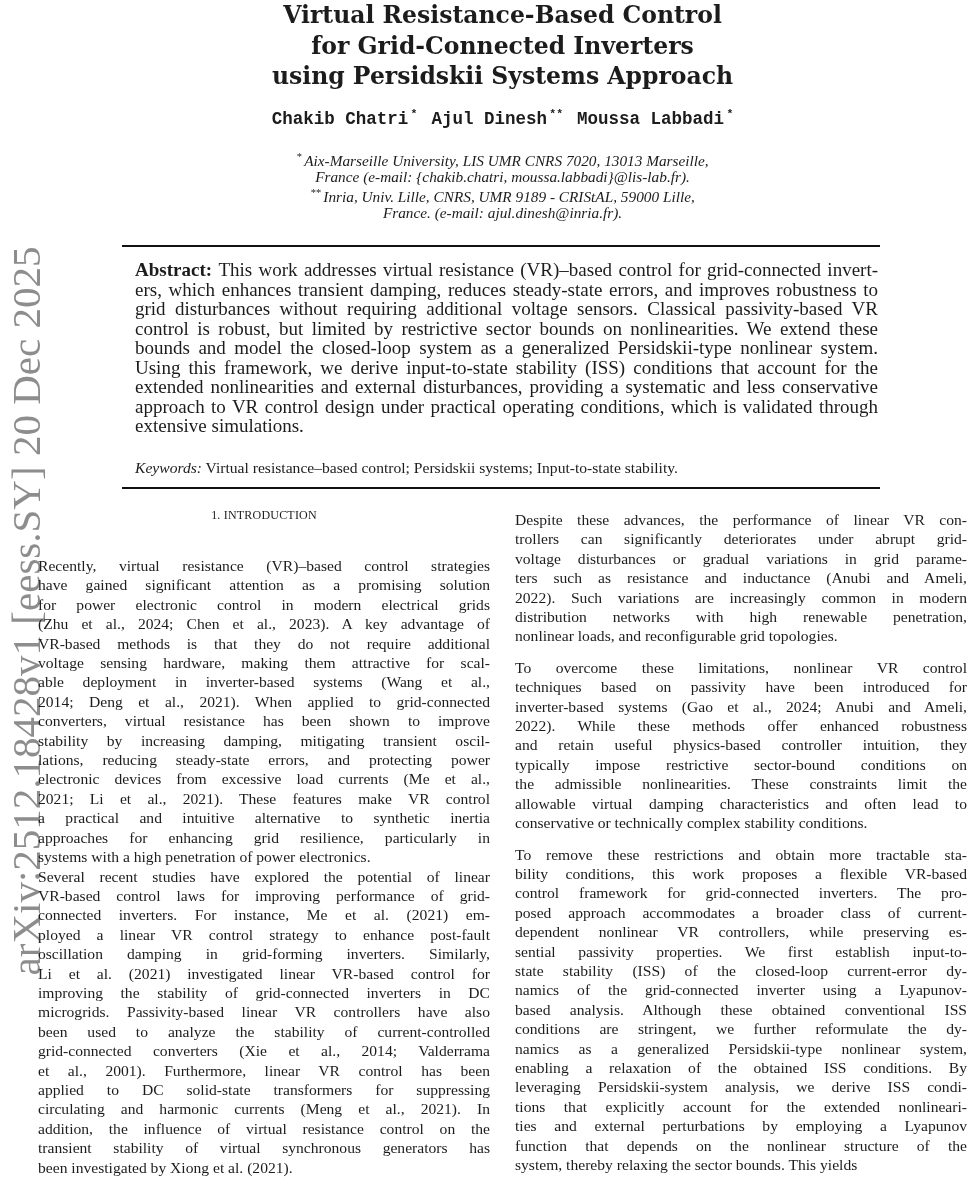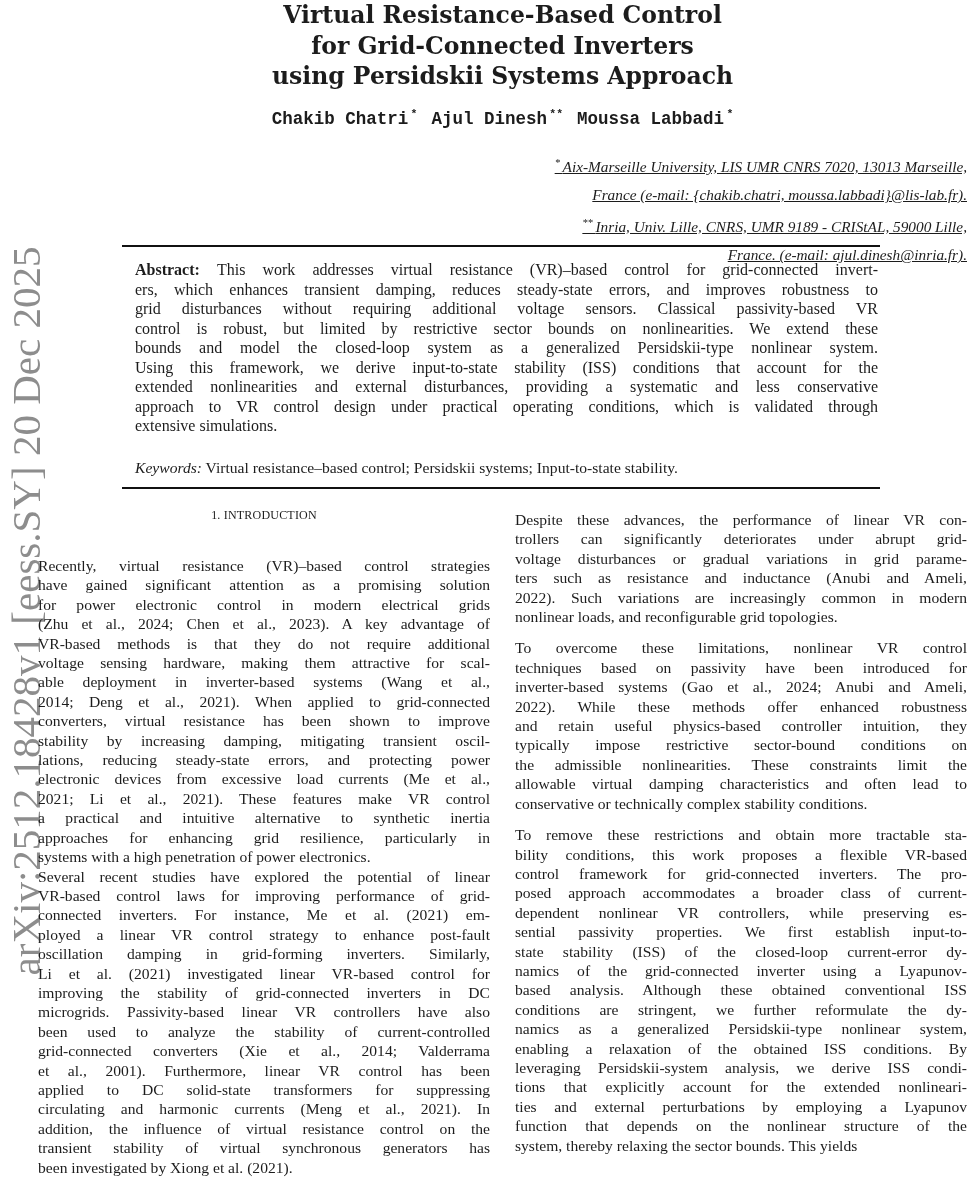--- a/index.html
+++ b/index.html
@@ -36,30 +36,30 @@
   }
   .authors{
     position:absolute;top:107px;left:0;width:100%;
     text-align:center;font-weight:bold;font-size:17.5px;
     font-family:Liberation Mono, monospace;
   }
   .authors .author{margin:0 7px;}
   .authors sup{font-size:11.5px;font-weight:bold;}
   .affils{
     position:absolute;top:149px;left:0;width:100%;
-    text-align:right;font-style:italic;
-    font-size:15.3px;line-height:28px;text-decoration:underline;
+    text-align:center;font-style:italic;
+    font-size:15.3px;line-height:16px;
   }
   .affil-line sup{font-size:10.5px;font-style:italic;}
   .rule{position:absolute;left:84px;width:758px;height:2px;background:var(--rule);}
   .rule-top{top:245px;}
   .rule-bottom{top:487px;}
   .abstract{
     position:absolute;top:260px;left:97px;width:743px;
-    font-size:16px;line-height:19.5px;
+    font-size:19px;line-height:19.5px;
   }
   .lead{font-weight:bold;}
   .keywords{
     position:absolute;top:459px;left:97px;width:743px;
     font-size:15.6px;
   }
   .kw-label{font-style:italic;}
   .col{position:absolute;width:452px;font-size:15.6px;line-height:19.4px;}
   .col-left{left:0;top:504px;}
   .col-right{left:477px;top:510px;}
@@ -156,20 +156,21 @@
         </div>
     </div>
 
     <div class="col col-right">
       <div class="para">
           <div class="jline">Despite these advances, the performance of linear VR con-</div>
           <div class="jline">trollers can significantly deteriorates under abrupt grid-</div>
           <div class="jline">voltage disturbances or gradual variations in grid parame-</div>
           <div class="jline">ters such as resistance and inductance (Anubi and Ameli,</div>
           <div class="jline">2022). Such variations are increasingly common in modern</div>
+          <div class="jline">distribution networks with high renewable penetration,</div>
           <div class="jline lastline">nonlinear loads, and reconfigurable grid topologies.</div>
         </div>
       <div class="para gap-md">
           <div class="jline">To overcome these limitations, nonlinear VR control</div>
           <div class="jline">techniques based on passivity have been introduced for</div>
           <div class="jline">inverter-based systems (Gao et al., 2024; Anubi and Ameli,</div>
           <div class="jline">2022). While these methods offer enhanced robustness</div>
           <div class="jline">and retain useful physics-based controller intuition, they</div>
           <div class="jline">typically impose restrictive sector-bound conditions on</div>
           <div class="jline">the admissible nonlinearities. These constraints limit the</div>

